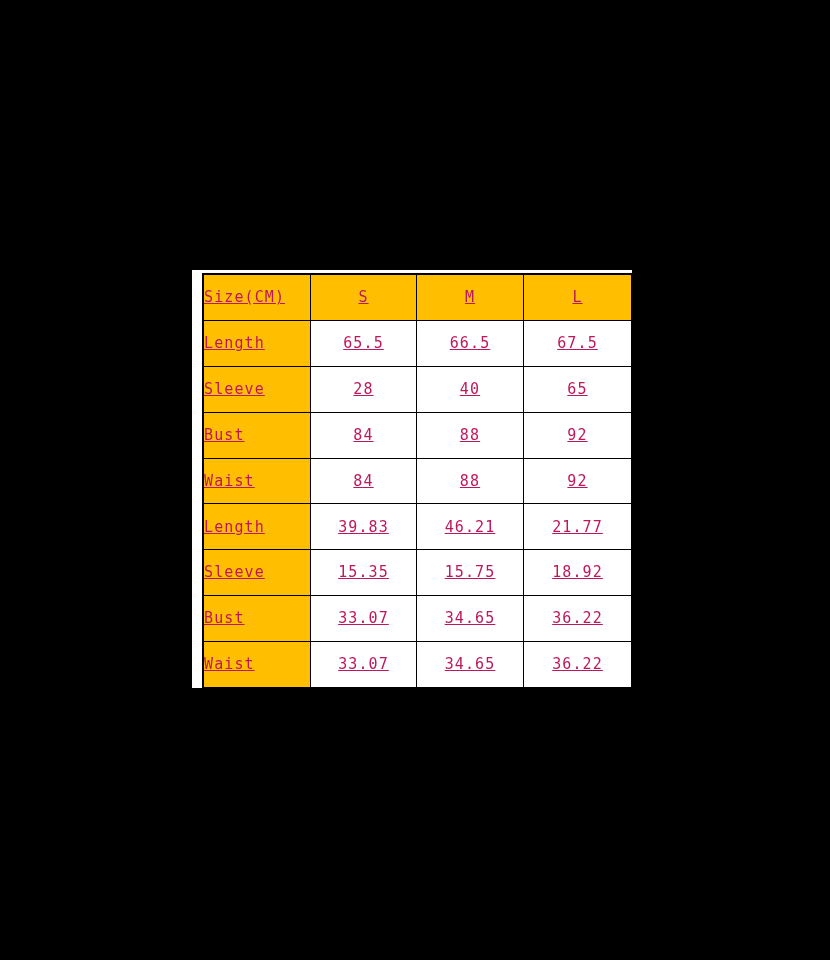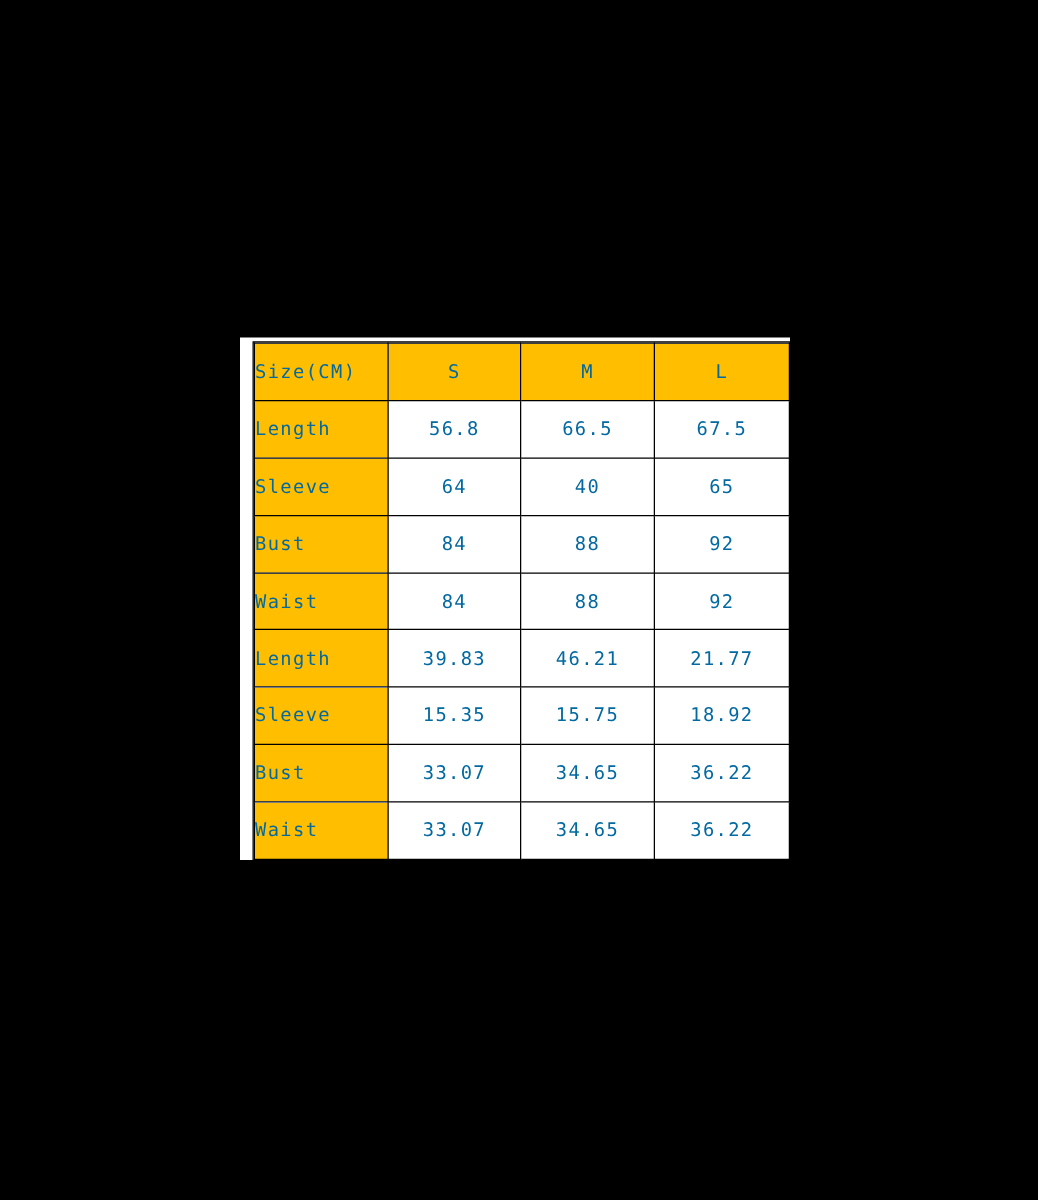--- a/index.html
+++ b/index.html
@@ -44,26 +44,27 @@
 
   table.size-chart col.c-label { width: 107px; }
   table.size-chart col.c-s     { width: 106px; }
   table.size-chart col.c-m     { width: 107px; }
   table.size-chart col.c-l     { width: 108px; }
 
   table.size-chart td {
     border: 1px solid #000000;
     height: 41.4px;
     padding: 0 0 0 0;
-    color: #0369a1;
+    color: #be185d;
     font-size: 15px;
     letter-spacing: 1.1px;
     line-height: 1.1;
     white-space: nowrap;
     overflow: hidden;
+    text-decoration: underline;
   }
 
   
   td.label-cell {
     background: #ffbe00;
     text-align: left;
     padding-left: 4px;
   }
 
   
@@ -102,28 +103,28 @@
 
       <tr class="header-row">
         <td class="label-cell">Size(CM)</td>
         <td class="size-cell">S</td>
         <td class="size-cell">M</td>
         <td class="size-cell">L</td>
       </tr>
 
       <tr>
         <td class="label-cell">Length</td>
-        <td class="data-cell">56.8</td>
+        <td class="data-cell">65.5</td>
         <td class="data-cell">66.5</td>
         <td class="data-cell">67.5</td>
       </tr>
 
       <tr>
         <td class="label-cell">Sleeve</td>
-        <td class="data-cell">64</td>
+        <td class="data-cell">28</td>
         <td class="data-cell">40</td>
         <td class="data-cell">65</td>
       </tr>
 
       <tr>
         <td class="label-cell">Bust</td>
         <td class="data-cell">84</td>
         <td class="data-cell">88</td>
         <td class="data-cell">92</td>
       </tr>

